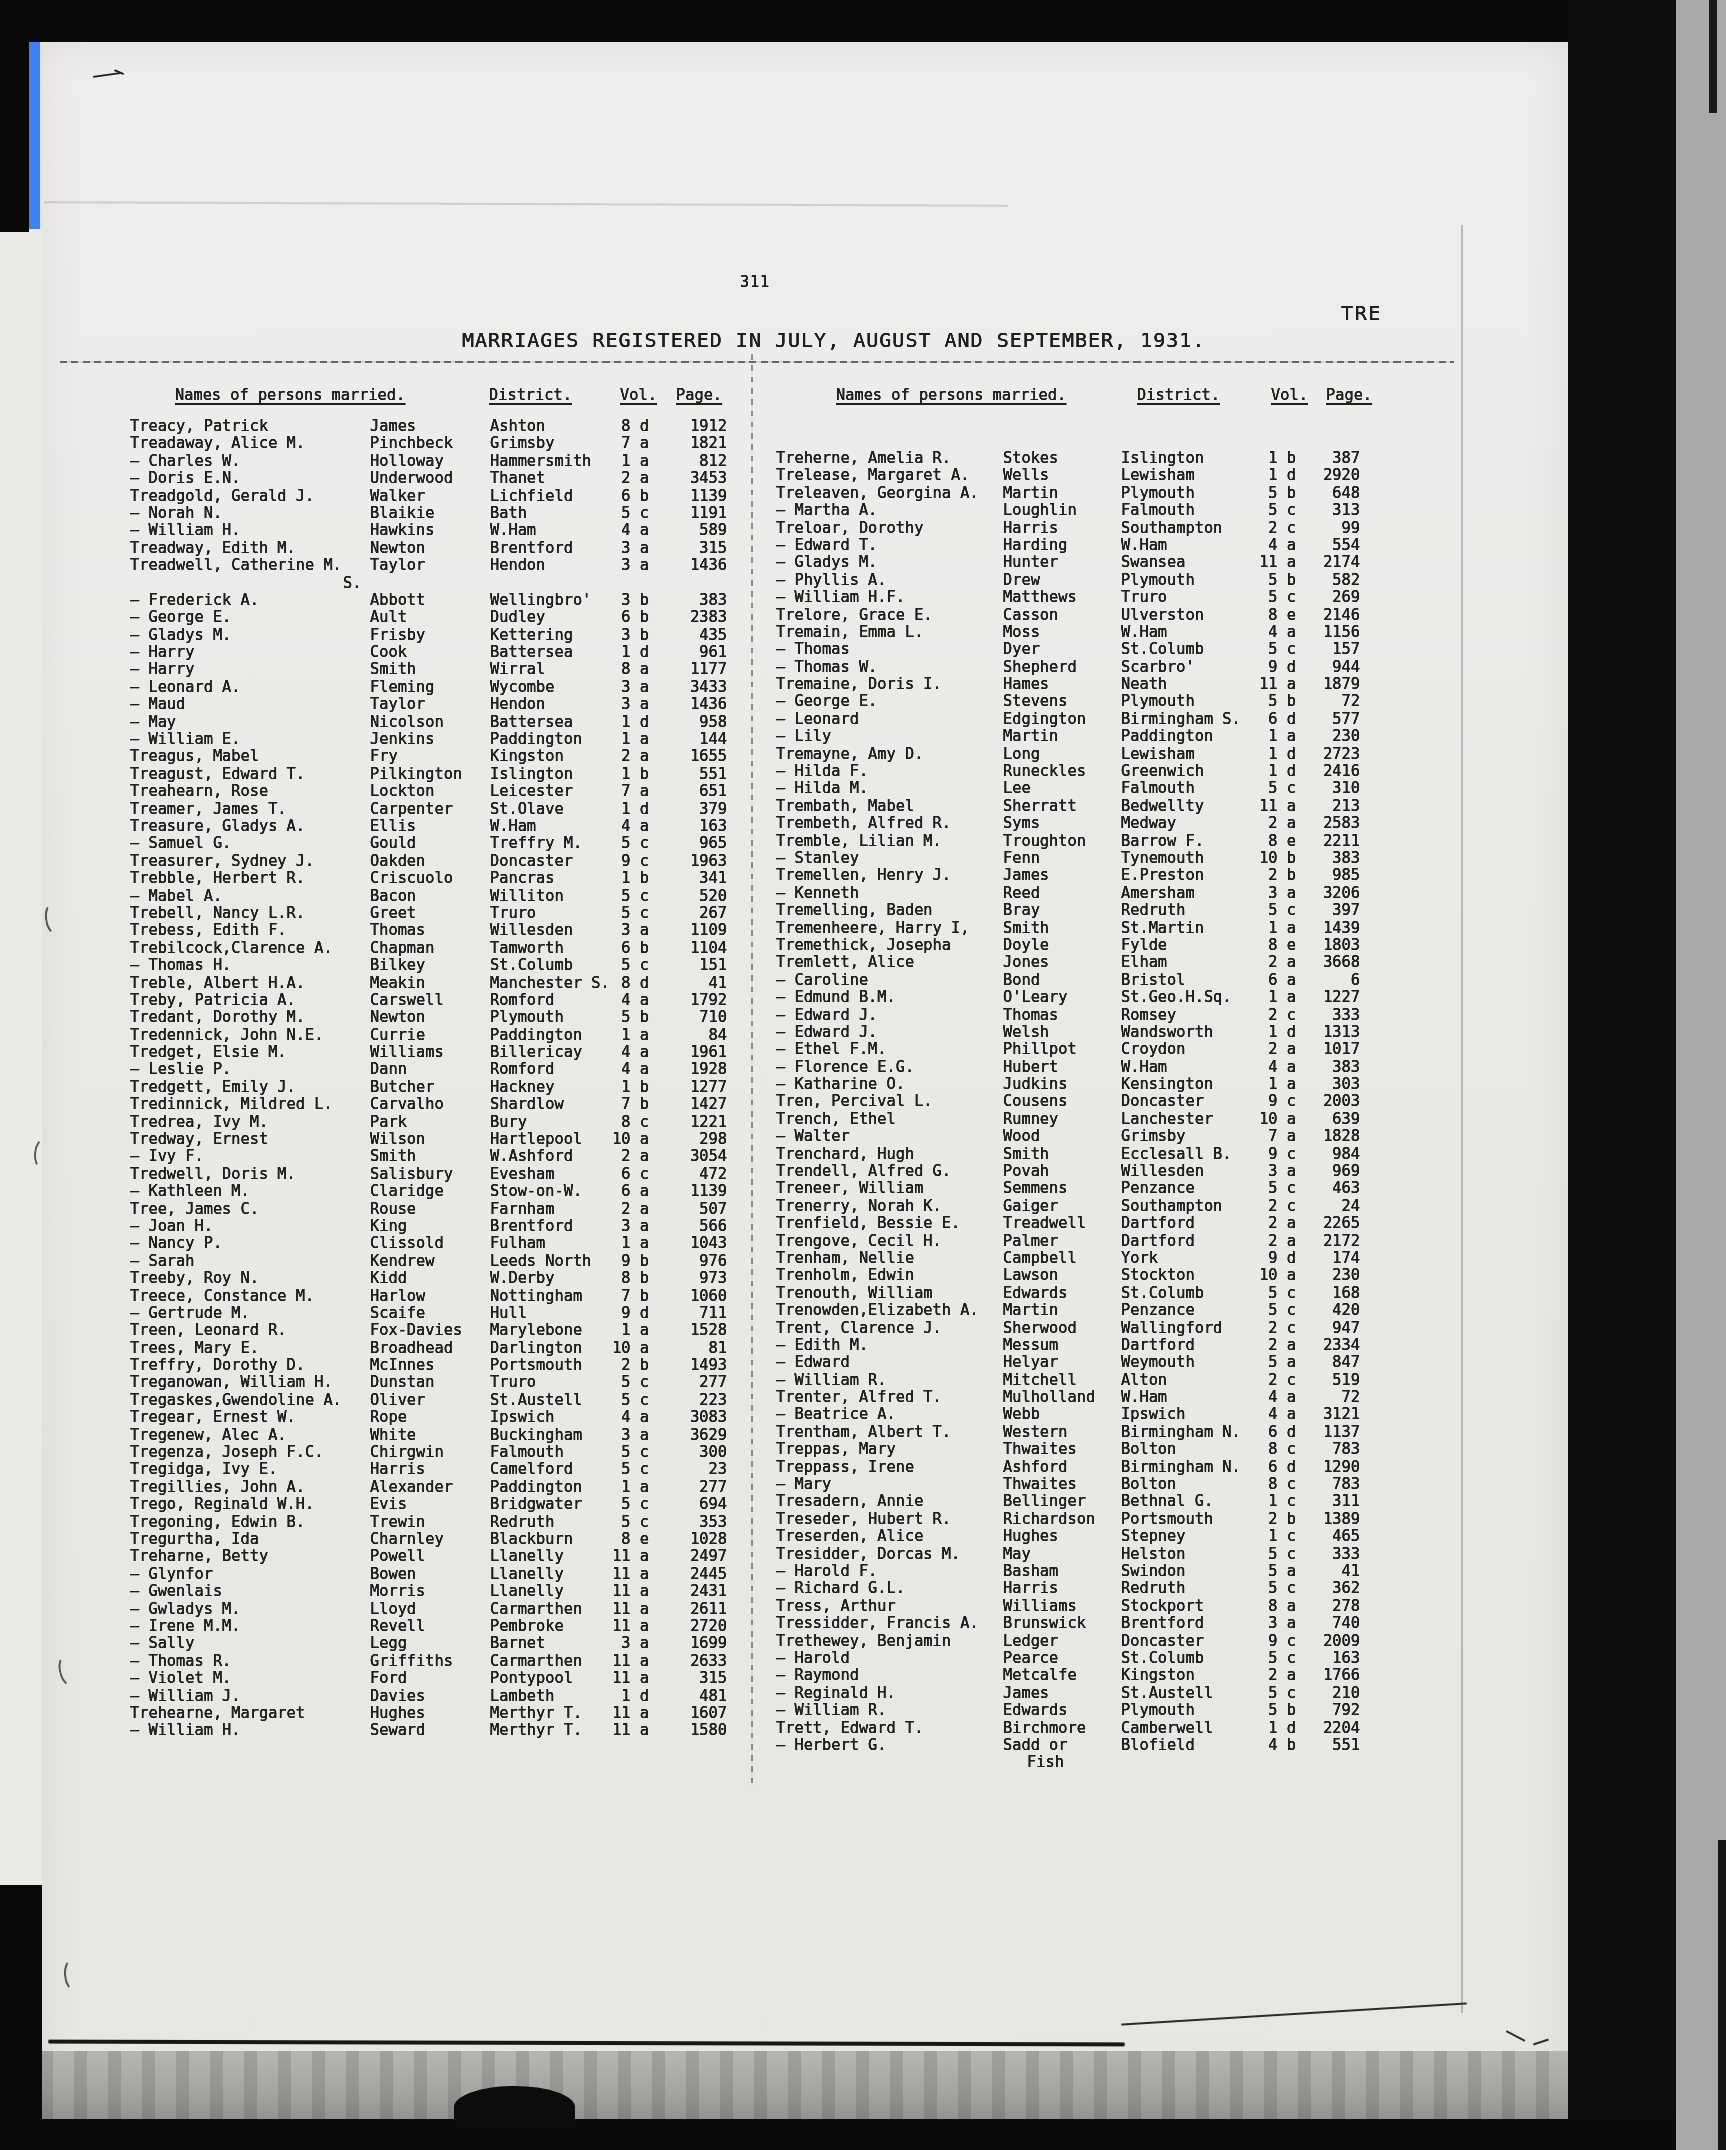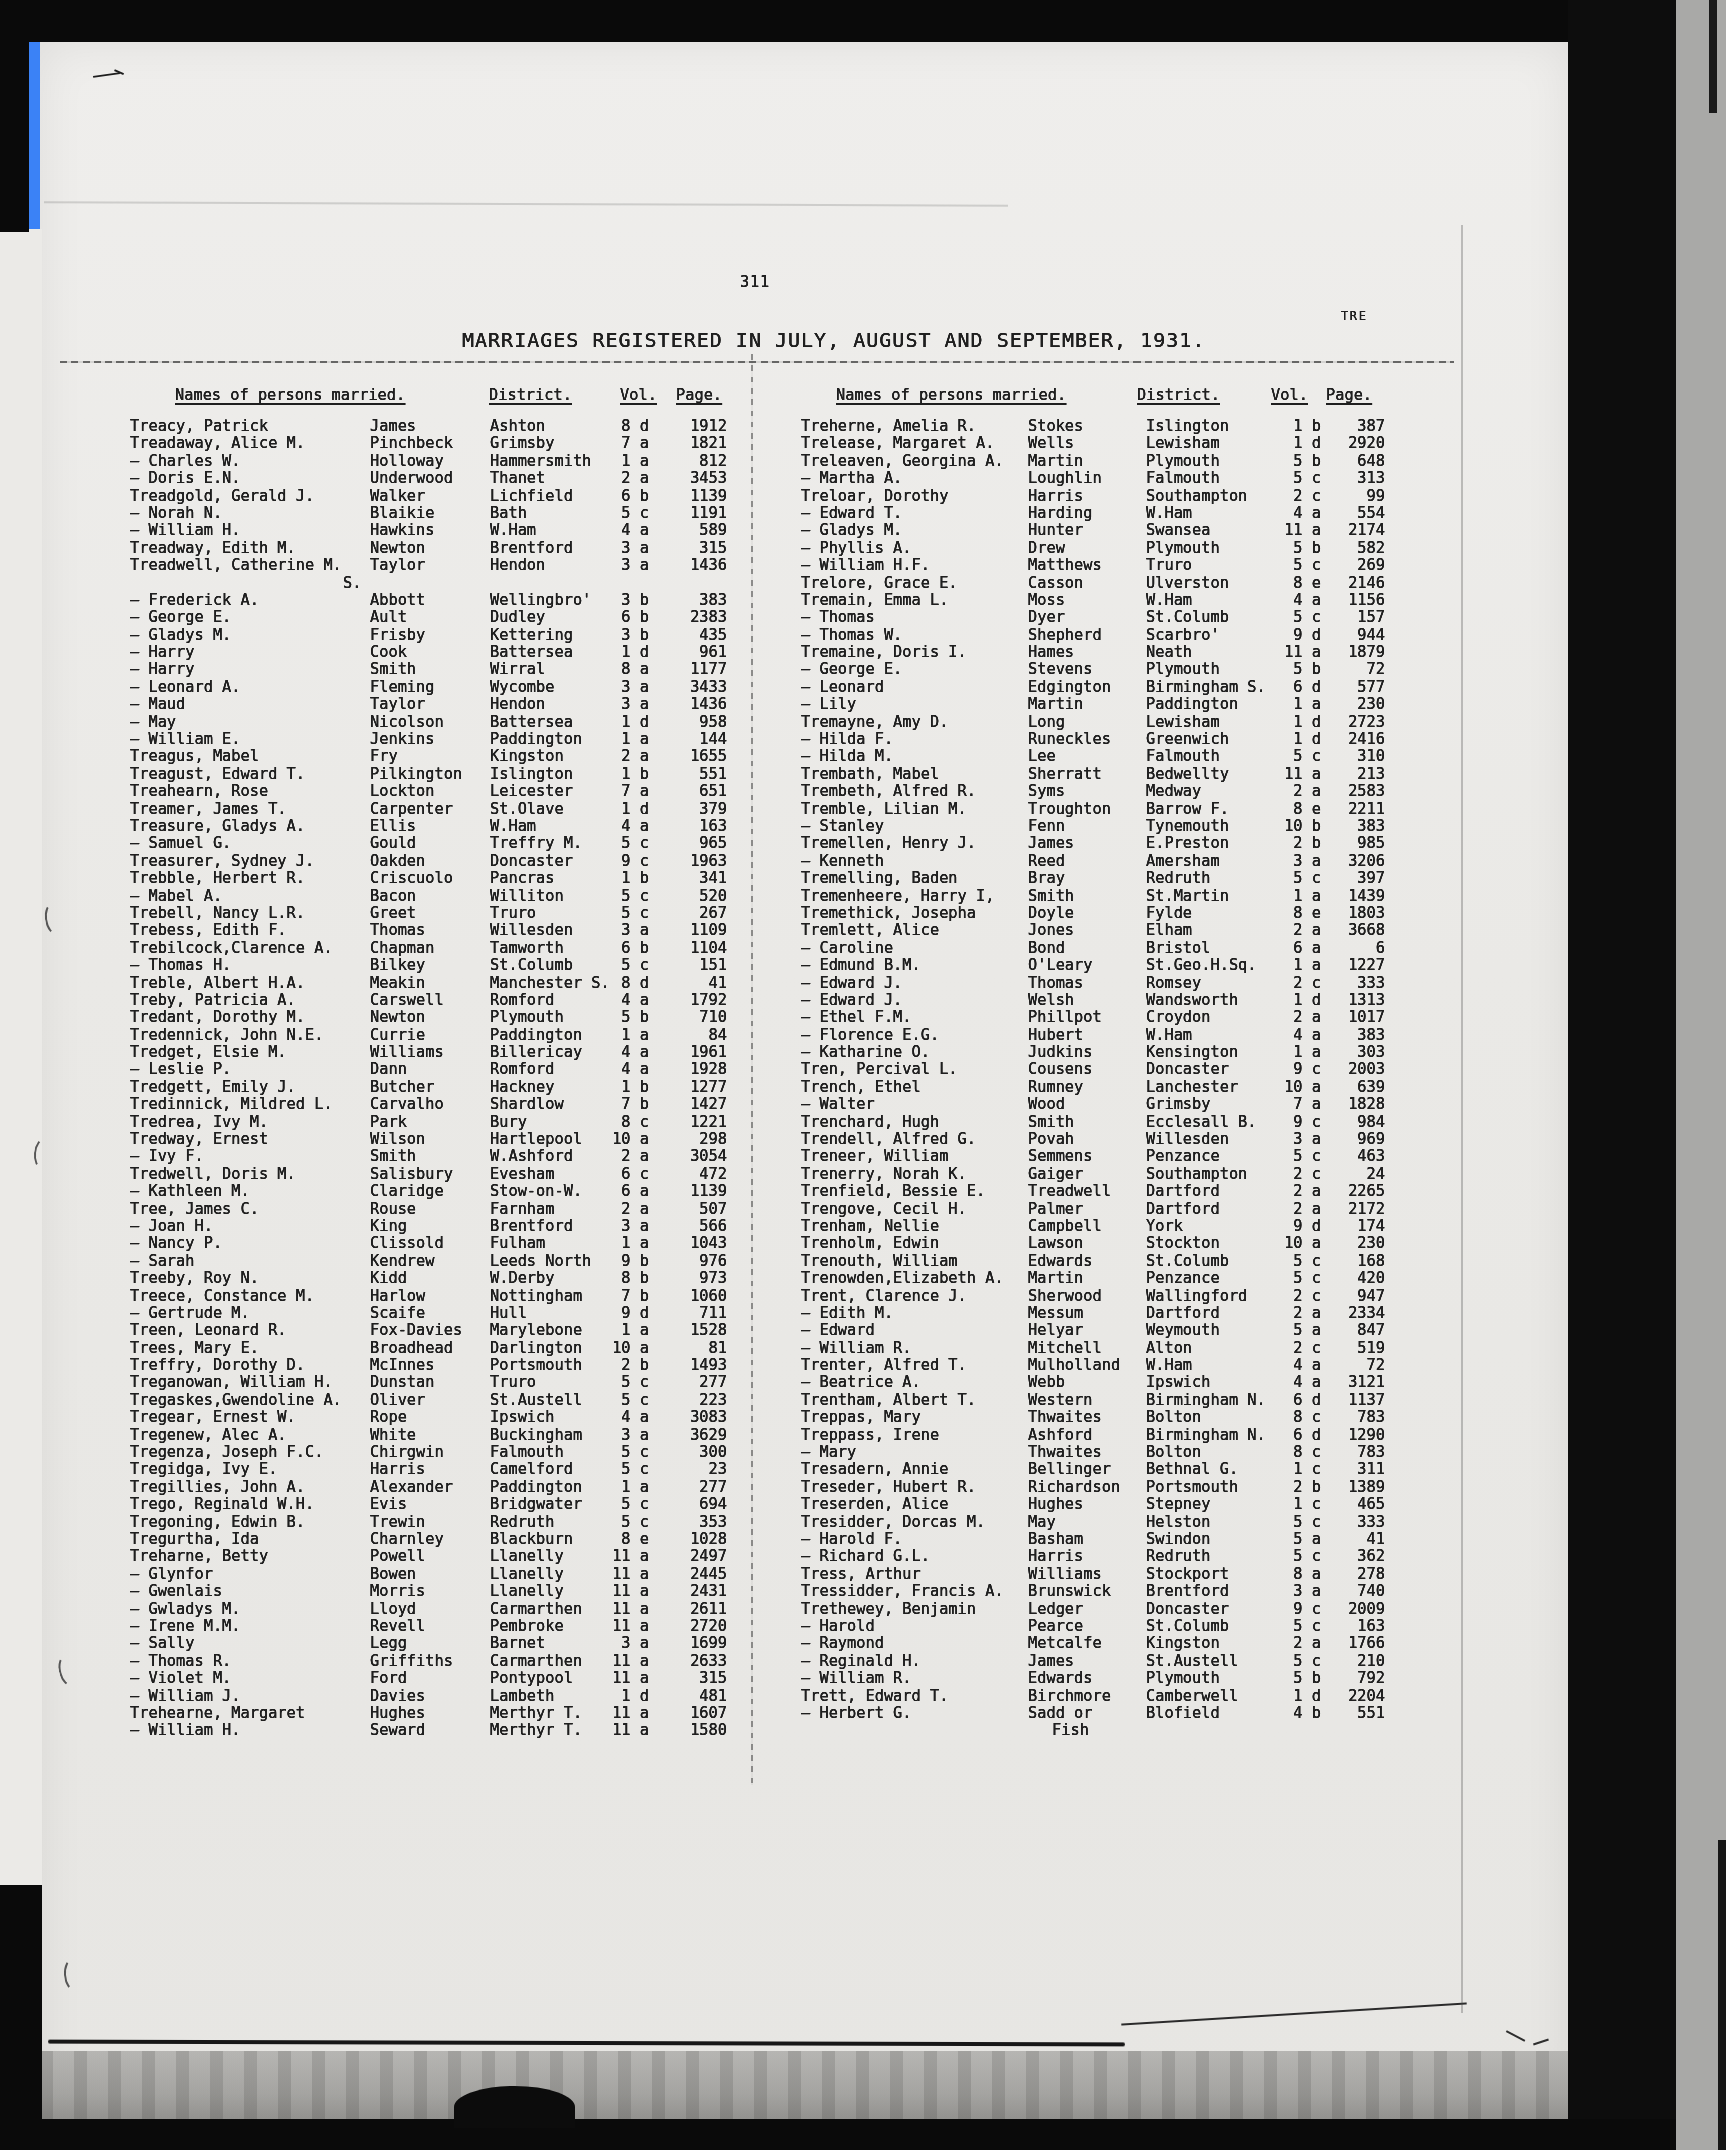--- a/index.html
+++ b/index.html
@@ -45,34 +45,34 @@
   .p4{left:64px;top:1958px;width:16px;height:29px;transform:rotate(-4deg);}
   .squiggle1{left:93px;top:74px;width:27px;height:2.4px;background:#1e1e1e;transform:rotate(-8deg);}
   .squiggle2{left:114px;top:71px;width:9.6px;height:2.4px;background:#1e1e1e;transform:rotate(24deg);}
   .scratch1{left:1505px;top:2035px;width:21px;height:2.4px;background:#2e2e2e;transform:rotate(28deg);}
   .scratch2{left:1533px;top:2041px;width:16px;height:2.4px;background:#2e2e2e;transform:rotate(-18deg);}
 
   
   .tw{font-size:15.3px;white-space:nowrap;text-shadow:0 0 0.6px #222,0 0 0.2px #222;}
   .pageno{left:707px;top:273px;width:96px;text-align:center;letter-spacing:0.8px;}
   .title{left:462px;top:308px;letter-spacing:1px;font-size:20px;margin-top:20px;}
-  .corner-tag{left:1341px;top:309px;letter-spacing:1.6px;font-size:12px;}
+  .corner-tag{left:1341px;top:301px;letter-spacing:1.6px;font-size:20px;}
 
   .rule-h{left:60px;top:361px;width:1394px;height:1.6px;
           background:repeating-linear-gradient(90deg,rgba(30,30,30,.65) 0 7.2px,rgba(30,30,30,.12) 7.2px 11.3px);}
   .divider-v{left:751px;top:354px;width:2.4px;height:1431px;
           background:repeating-linear-gradient(180deg,rgba(45,45,45,.5) 0 5.6px,rgba(45,45,45,.05) 5.6px 11.3px);}
 
   .colhead{top:386px;text-decoration:underline;text-decoration-thickness:1.6px;text-underline-offset:3.2px;}
   .h-names-l{left:175px;} .h-dist-l{left:489px;} .h-vol-l{left:620px;} .h-page-l{left:676px;}
   .h-names-r{left:836px;} .h-dist-r{left:1137px;} .h-vol-r{left:1271px;} .h-page-r{left:1326px;}
 
   .rows{top:418px;}
   .rows-left{left:130px;width:596px;}
-  .rows-right{left:801px;width:584px;}
+  .rows-right{left:776px;width:584px;margin-top:32px;}
   .row{display:grid;height:17.4px;line-height:17.4px;}
   .rows-left .row{grid-template-columns:240px 120px 111px 48px 78px;}
   .rows-right .row{grid-template-columns:227px 118px 125px 50px 64px;}
   .cell{font-size:15.3px;white-space:nowrap;overflow:visible;text-shadow:0 0 0.6px #222,0 0 0.2px #222;}
   .c-vol,.c-page{text-align:right;}
   .cont-left{margin-left:-27px;}
   .cont-right{margin-left:24px;}
 </style>
 </head>
 <body>

